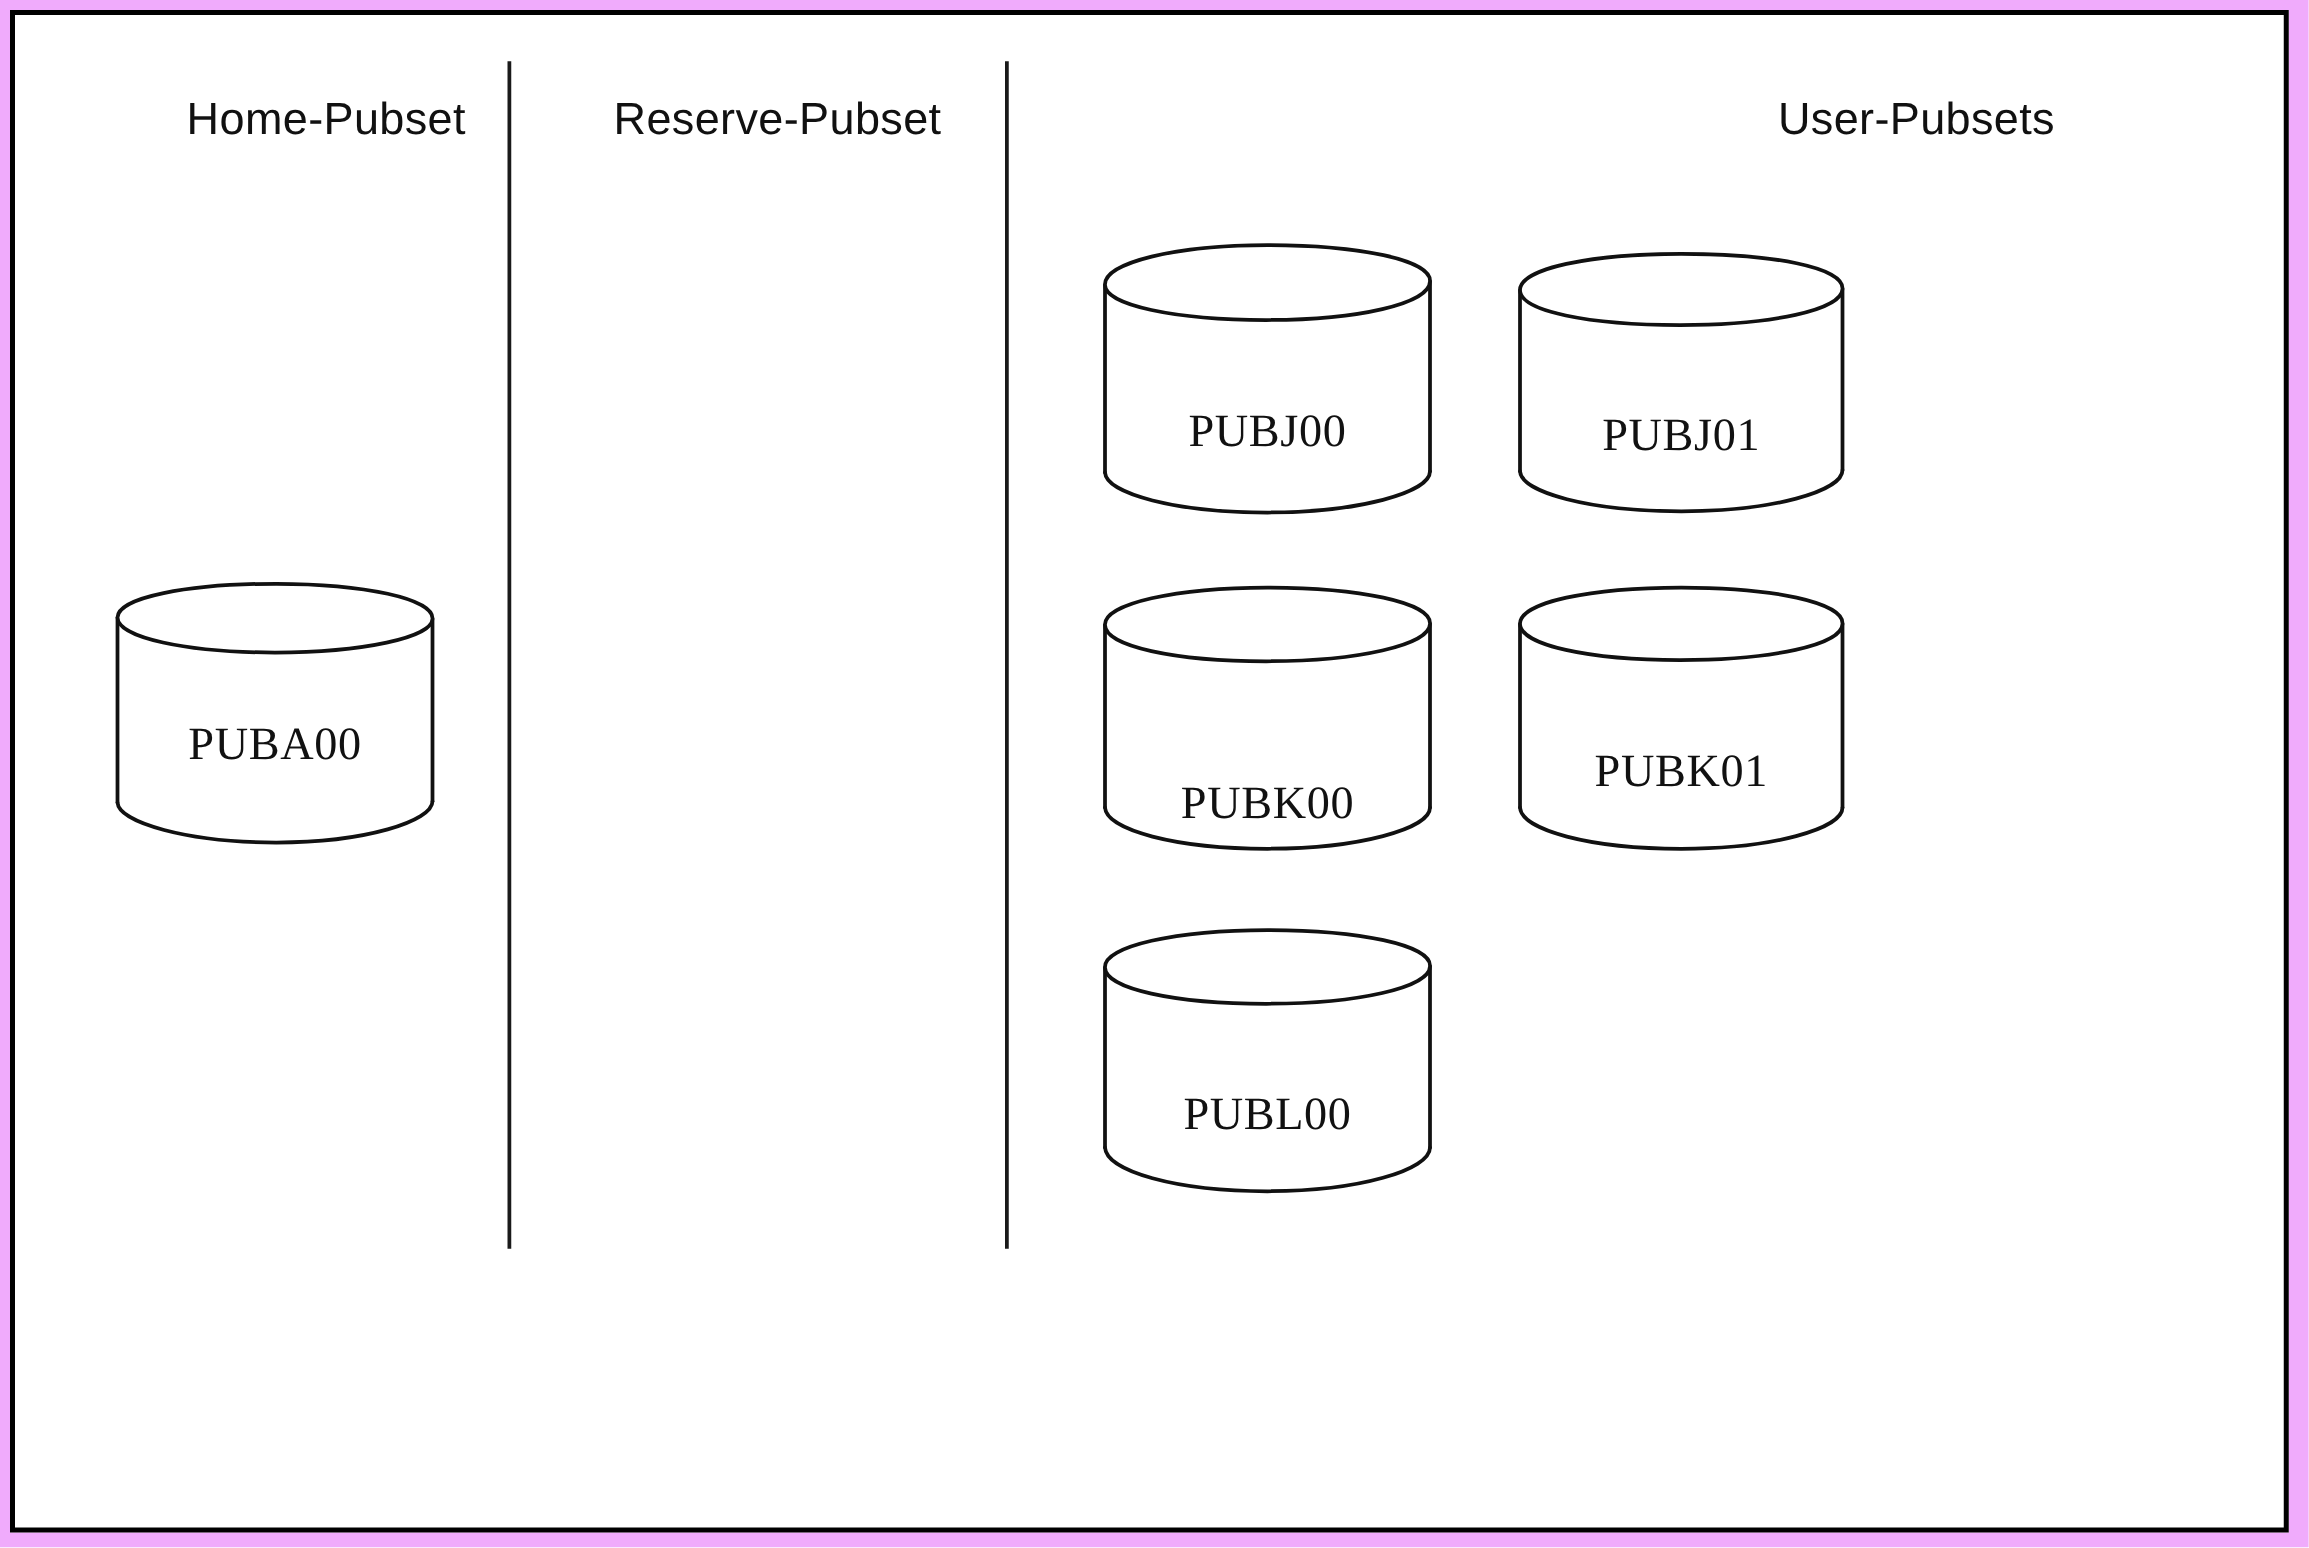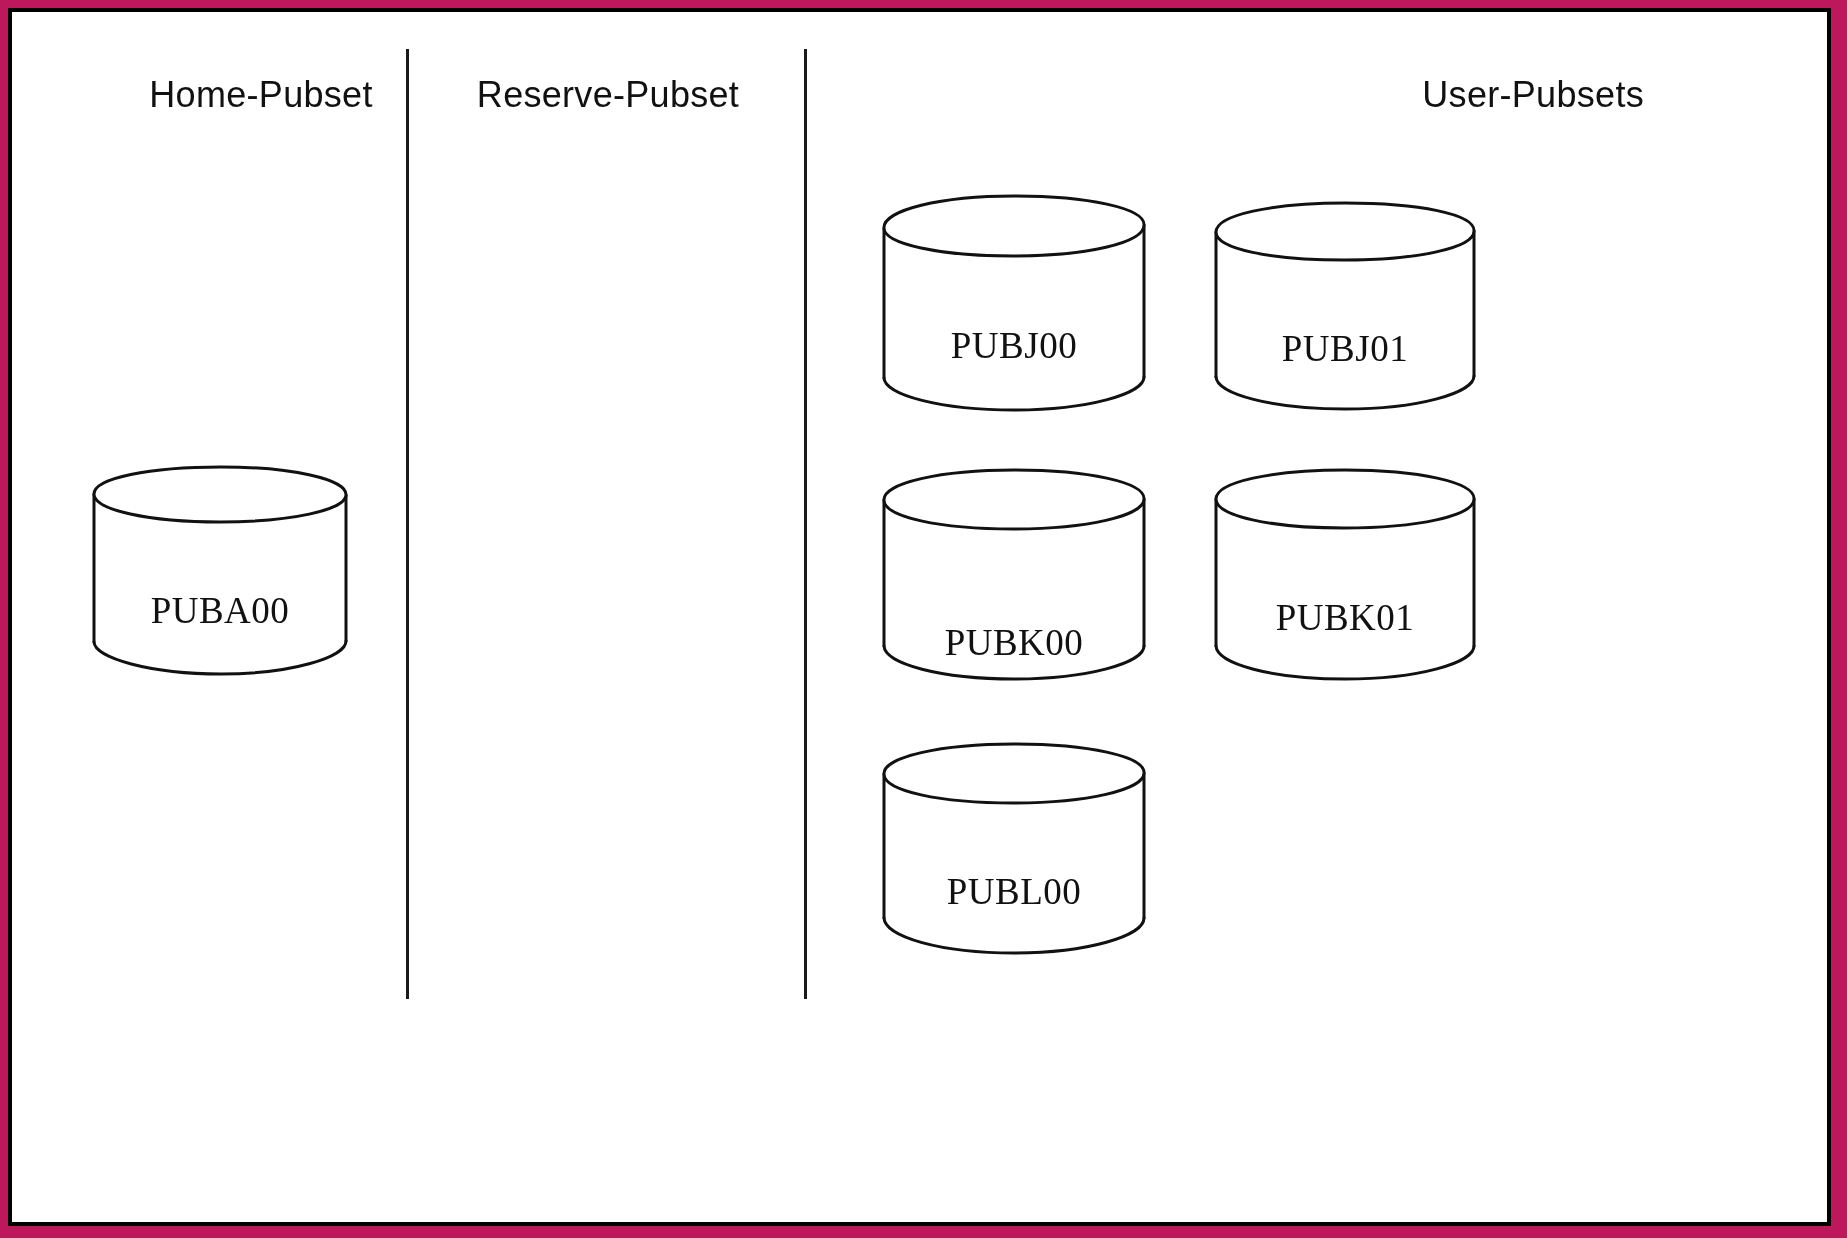--- a/index.html
+++ b/index.html
@@ -7,21 +7,21 @@
     padding: 0;
     background: #ffffff;
   }
   body {
     font-family: "Liberation Sans", sans-serif;
   }
   #canvas {
     position: relative;
     width: 1847px;
     height: 1238px;
-    background: #be185d;
+    background: #f0abfc;
     overflow: hidden;
   }
   
   #frame {
     position: absolute;
     left: 8px;
     top: 8px;
     width: 1823px;
     height: 1218px;
     border: 4px solid #000000;
@@ -67,31 +67,31 @@
 </head>
 <body>
 
 <div id="canvas">
   <div id="frame">
 
     <div class="divider" style="left:394px; top:37px; height:950px;"></div>
     <div class="divider" style="left:792px; top:37px; height:950px;"></div>
 
     <div class="col-header" style="left:84px; top:62px; width:330px;">Home-Pubset</div>
-    <div class="col-header" style="left:426px; top:62px; width:340px;">Reserve-Pubset</div>
+    <div class="col-header" style="left:440px; top:62px; width:340px;">Reserve-Pubset</div>
     <div class="col-header" style="left:892px; top:62px; width:740px;text-align:right;">User-Pubsets</div>
 
     <div class="cylinder" style="left:78px; top:452px; width:260px; height:215px;">
       <svg width="260" height="215" viewBox="0 0 260 215" fill="none">
         <path d="M4 30 L4 178" stroke="#111111" stroke-width="3" stroke-linecap="round"></path>
         <path d="M256 31 L256 177" stroke="#111111" stroke-width="3" stroke-linecap="round"></path>
         <path d="M4 30 C4 14, 60 3, 131 3 C201 3, 257 15, 256 31 C256 46, 200 58, 130 58 C59 58, 4 46, 4 30 Z" stroke="#111111" stroke-width="3" fill="#ffffff"></path>
         <path d="M4 178 C5 194, 60 210, 131 210 C202 210, 256 193, 256 177" stroke="#111111" stroke-width="3" fill="none" stroke-linecap="round"></path>
       </svg>
-      <div class="cyl-label" style="top:125px;">PUBA00</div>
+      <div class="cyl-label" style="top:110px;">PUBA00</div>
     </div>
 
 
     <div class="cylinder" style="left:868px; top:180px; width:268px; height:222px;">
       <svg width="268" height="222" viewBox="0 0 268 222" fill="none">
         <path d="M4 36 L4 186" stroke="#111111" stroke-width="3" stroke-linecap="round"></path>
         <path d="M264 33 L264 185" stroke="#111111" stroke-width="3" stroke-linecap="round"></path>
         <path d="M4 36 C3 18, 61 4, 134 4 C207 4, 265 16, 264 33 C264 51, 206 64, 133 64 C60 64, 4 52, 4 36 Z" stroke="#111111" stroke-width="3" fill="#ffffff"></path>
         <path d="M4 186 C5 203, 61 218, 134 218 C207 218, 264 202, 264 185" stroke="#111111" stroke-width="3" fill="none" stroke-linecap="round"></path>
       </svg>

